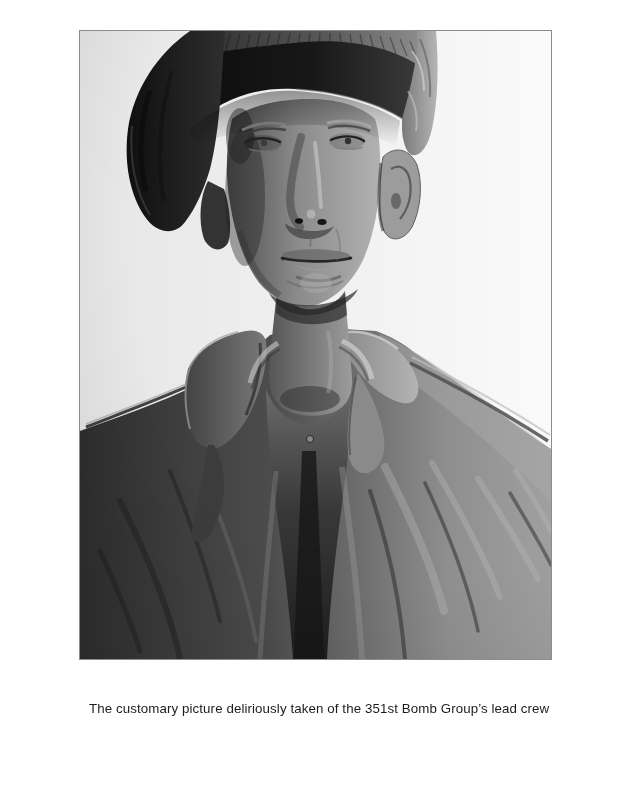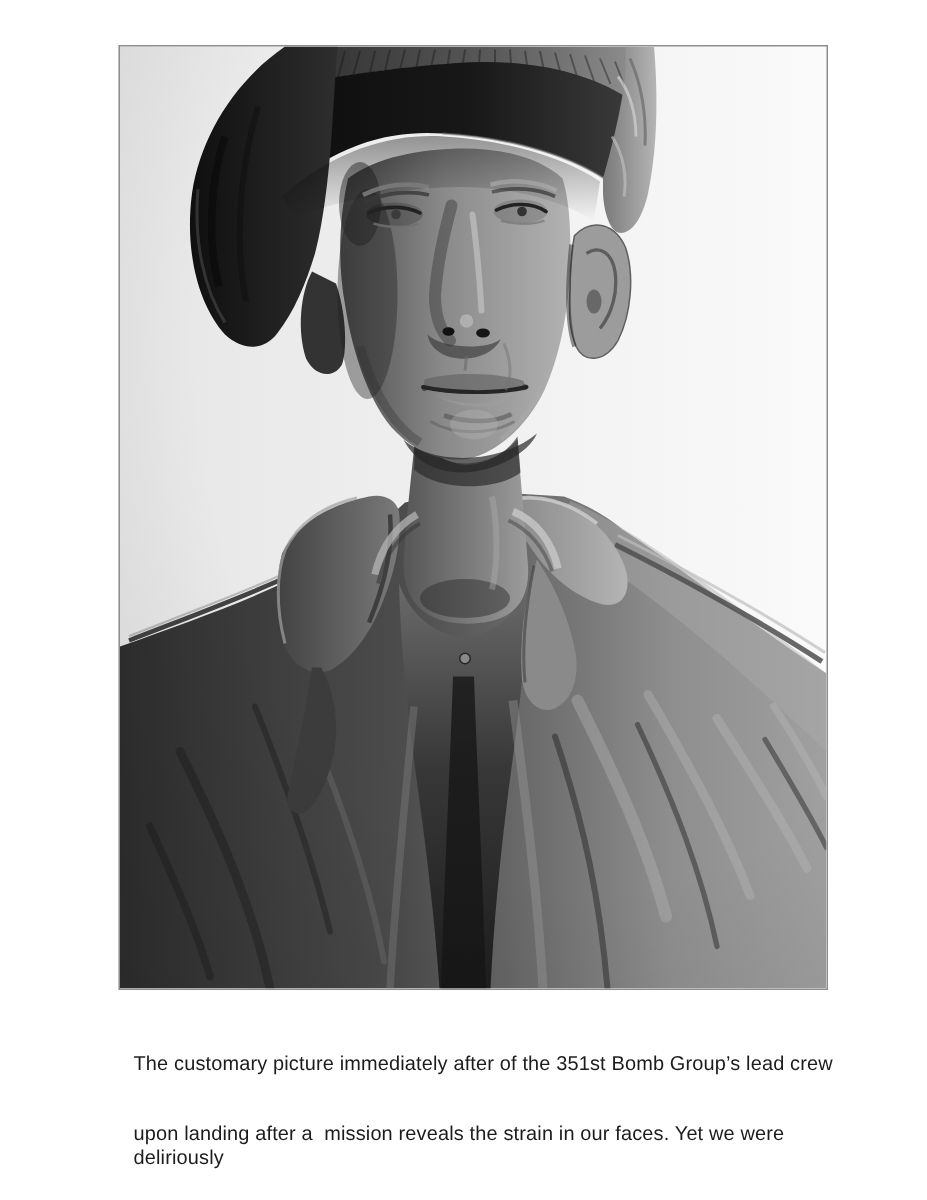--- a/index.html
+++ b/index.html
@@ -251,21 +251,20 @@
         <path d="M340,8 C347,24 351,44 350,66" fill="none" stroke="#6a6a6a" stroke-width="2" opacity="0.7"></path>
 
         <path d="M108,100 C146,66 186,58 216,60 C252,62 294,72 320,90 L316,116 C286,98 248,92 214,94 C178,96 142,104 116,114 Z" fill="url(#fadeDown)" opacity="0.7"></path>
       </g>
 
       <rect x="0" y="0" width="471" height="628" fill="url(#vign)"></rect>
     </svg>
   </figure>
 
   <div class="caption">
-    <div class="cap-line">The customary picture immediately after of the 351st Bomb Group’s lead crew</div>
-    <div class="cap-line">upon landing after a  mission reveals the strain in our faces. Yet we were deliriously</div>
+    <div class="cap-line">The customary picture deliriously taken of the 351st Bomb Group’s lead crew</div>
     
     
     
     
   </div>
 
 </div>
 
 </body></html>

